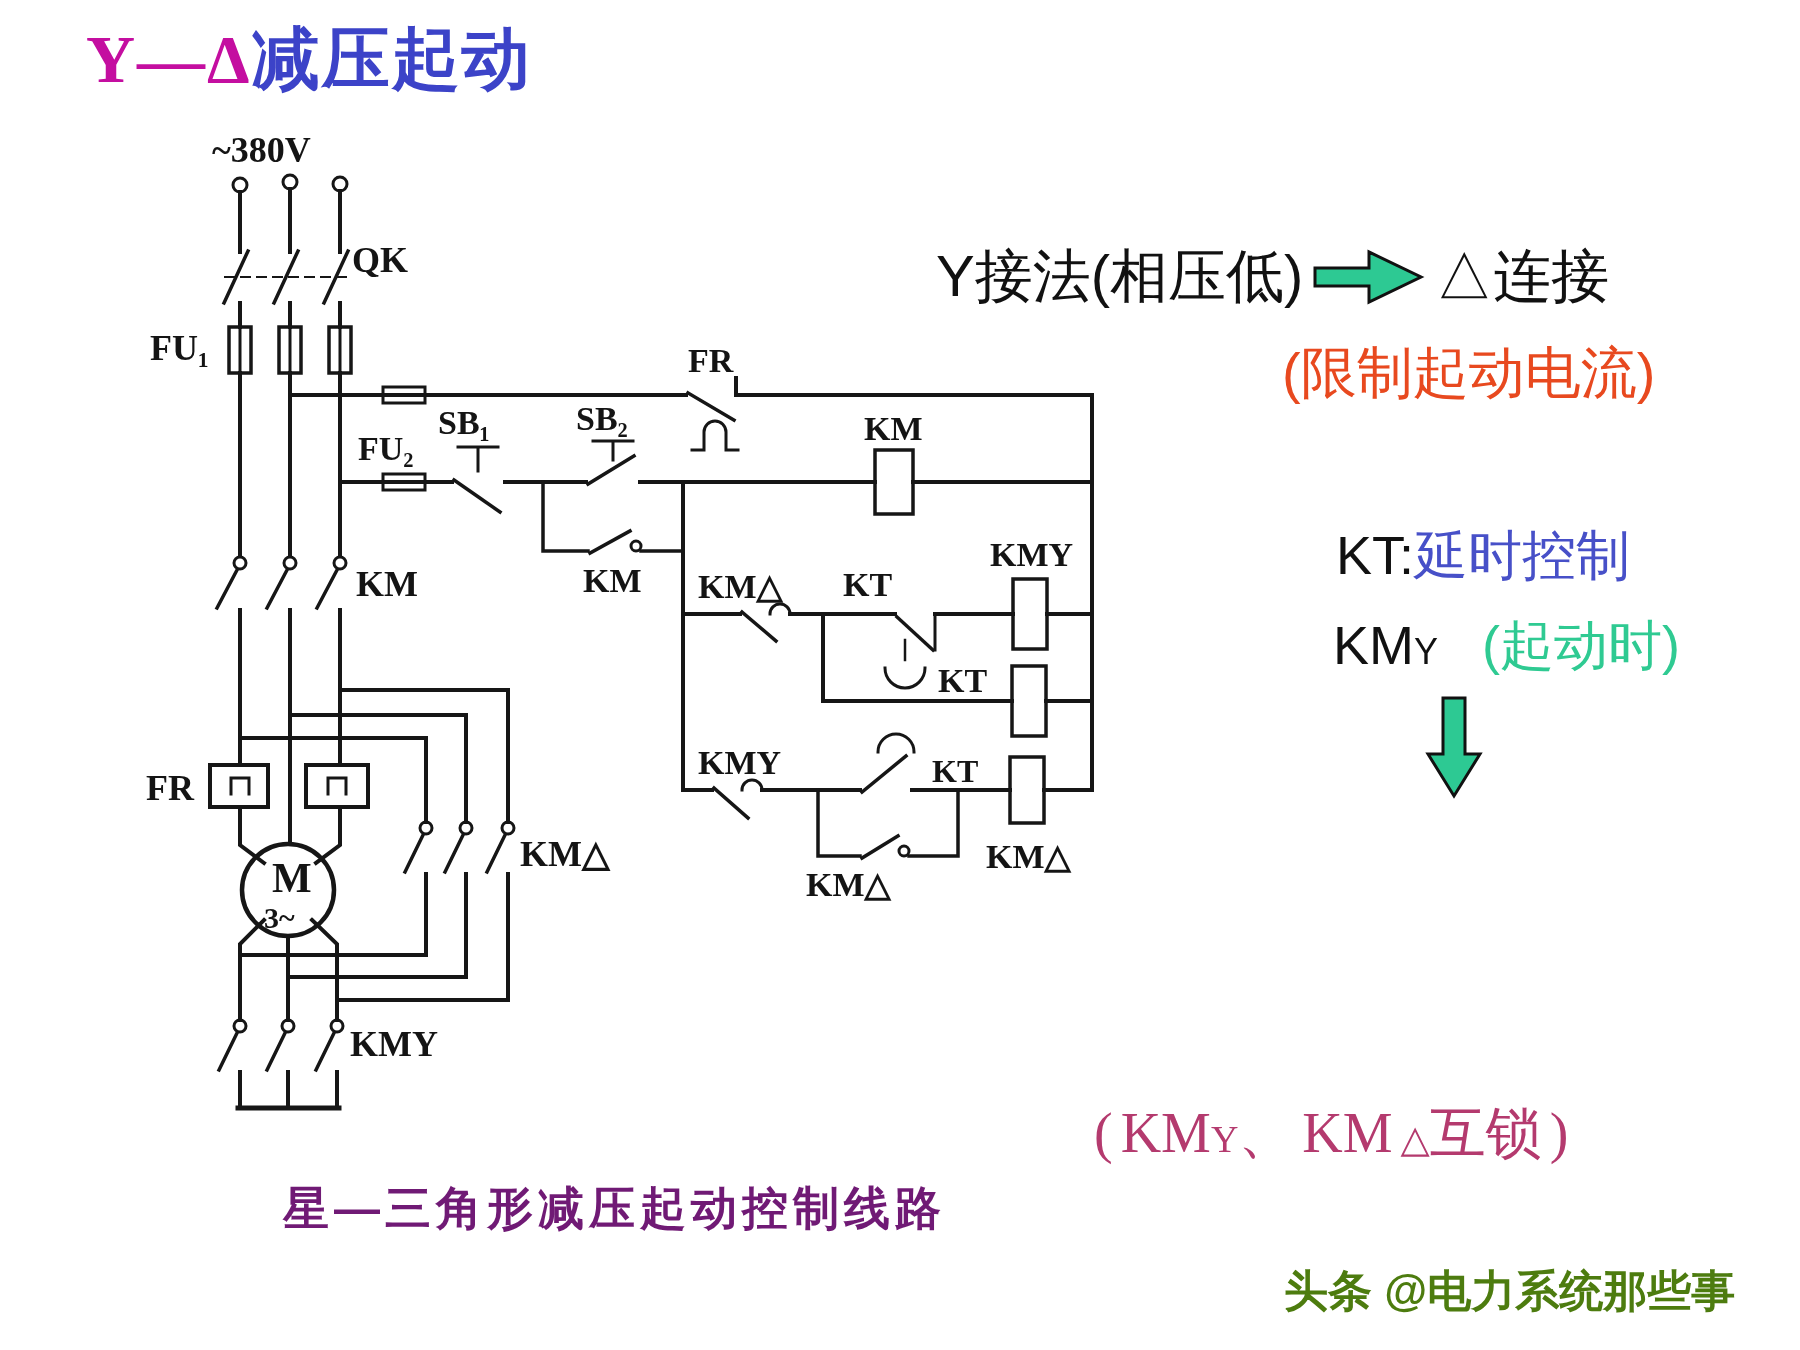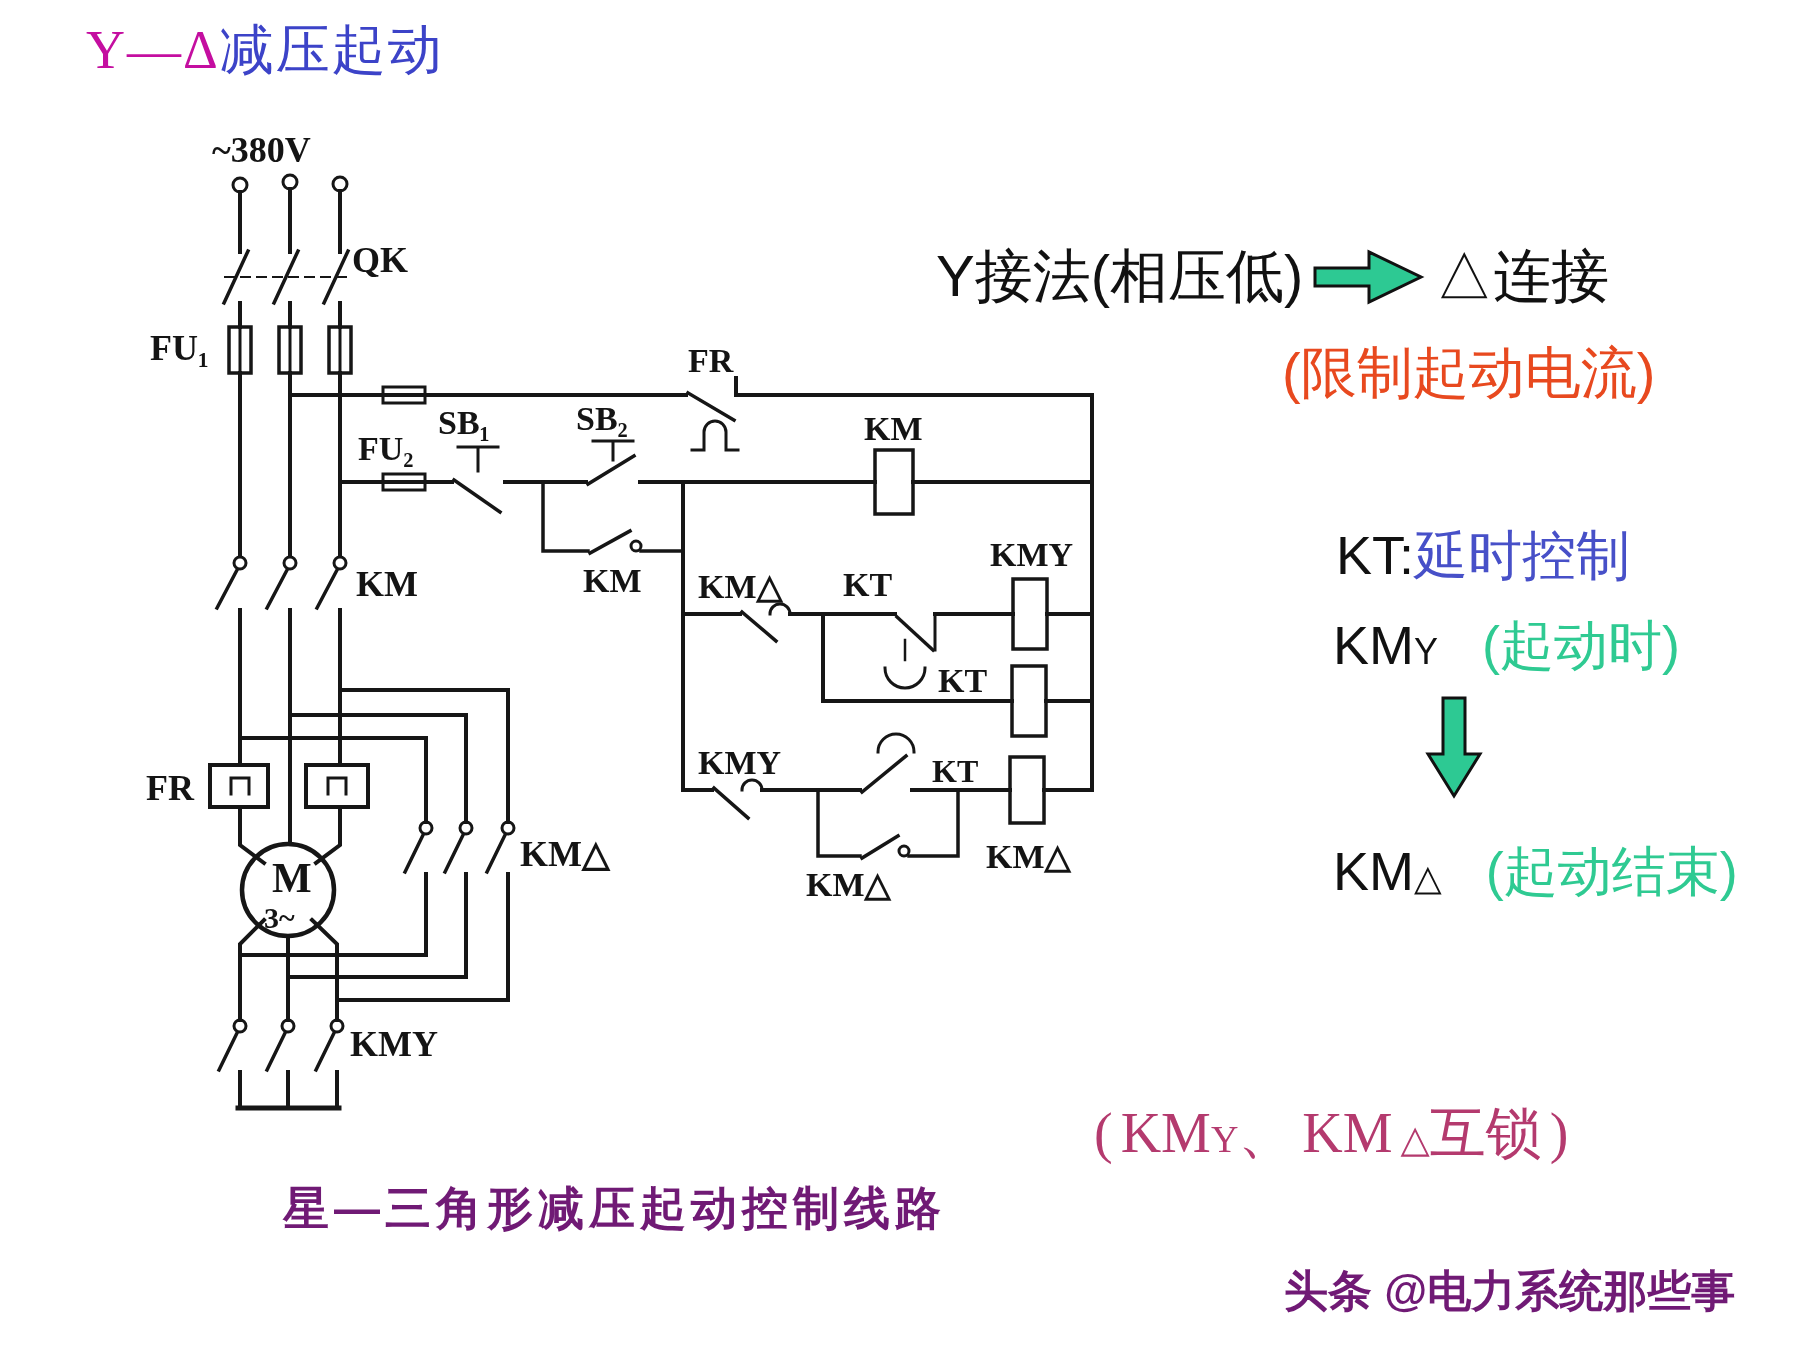--- a/index.html
+++ b/index.html
@@ -1,39 +1,39 @@
 <!DOCTYPE html>
 <html><head>
 <meta charset="utf-8">
 <style>
   html,body{margin:0;padding:0;background:#ffffff;}
   .stage{position:relative;width:1800px;height:1350px;background:#ffffff;overflow:hidden;
          font-family:"Liberation Sans",sans-serif;color:#111;}
   .abs{position:absolute;}
   
-  .title{left:86px;top:14px;font-family:"Liberation Serif",serif;font-weight:normal;
-         font-size:54px;letter-spacing:2px;white-space:nowrap;}
+  .title{left:86px;top:14px;font-family:"Liberation Serif",serif;font-weight:bold;
+         font-size:68px;letter-spacing:2px;white-space:nowrap;}
   .title .sym{color:#C40EA0;}
   .title .txt{color:#3C43C8;font-family:"DejaVu Serif",serif;}
   
   .flow-line{left:936px;top:238px;display:flex;align-items:center;font-size:58px;white-space:nowrap;}
   .flow-line .gap{margin:0 10px;display:flex;align-items:center;}
   .note{left:1282px;top:336px;font-size:56px;color:#E8491F;white-space:nowrap;}
   .kt-line{left:1336px;top:520px;font-size:54px;white-space:nowrap;font-weight:500;}
   .kt-line .blue{color:#4750C8;}
   .term-line{font-size:54px;white-space:nowrap;font-weight:500;}
   .kmy-line{left:1333px;top:610px;}
   .kmd-line{left:1333px;top:836px;}
   .sub{font-size:36px;font-weight:500;}
   .green{color:#2FCA92;margin-left:44px;}
   .interlock{left:1086px;top:1096px;font-family:"Liberation Serif",serif;font-size:56px;
              color:#B43A6E;white-space:nowrap;font-weight:500;}
   .interlock .sub{font-size:38px;}
   .interlock .pad{margin:0 8px;}
-  .watermark{left:1284px;top:1262px;font-size:44px;font-weight:bold;color:#701a75;white-space:nowrap;}
+  .watermark{left:1284px;top:1262px;font-size:44px;font-weight:bold;color:#4d7c0f;white-space:nowrap;}
   .caption{left:283px;top:1178px;font-size:46px;font-weight:bold;letter-spacing:5px;
            color:#701a75;white-space:nowrap;}
   svg text{font-family:"Liberation Serif",serif;font-weight:bold;fill:#141414;}
 </style>
 </head>
 <body>
 
 <div class="stage">
 
   <div class="abs title">
@@ -231,23 +231,20 @@
   <div class="abs term-line kmy-line">
     <span>KM</span><span class="sub">Y</span><span class="green">(起动时)</span>
   </div>
 
   <div class="abs" style="left:1424px;top:696px;">
     <svg width="60" height="104" viewBox="0 0 60 104">
       <polygon points="19,2 41,2 41,58 56,58 30,100 4,58 19,58" fill="#2DC993" stroke="#111" stroke-width="3"></polygon>
     </svg>
   </div>
 
-  <div class="abs term-line kmd-line">
-    <span>KM</span><span class="sub">△</span><span class="green">(起动结束)</span>
-  </div>
 
   <div class="abs interlock">
     <span class="pad">(</span><span>KM</span><span class="sub">Y</span><span>、</span><span class="pad">KM</span><span class="sub">△</span><span>互锁</span><span class="pad">)</span>
   </div>
 
   <div class="abs caption">星—三角形减压起动控制线路</div>
 
   <div class="abs watermark">头条 @电力系统那些事</div>
 
 </div>

